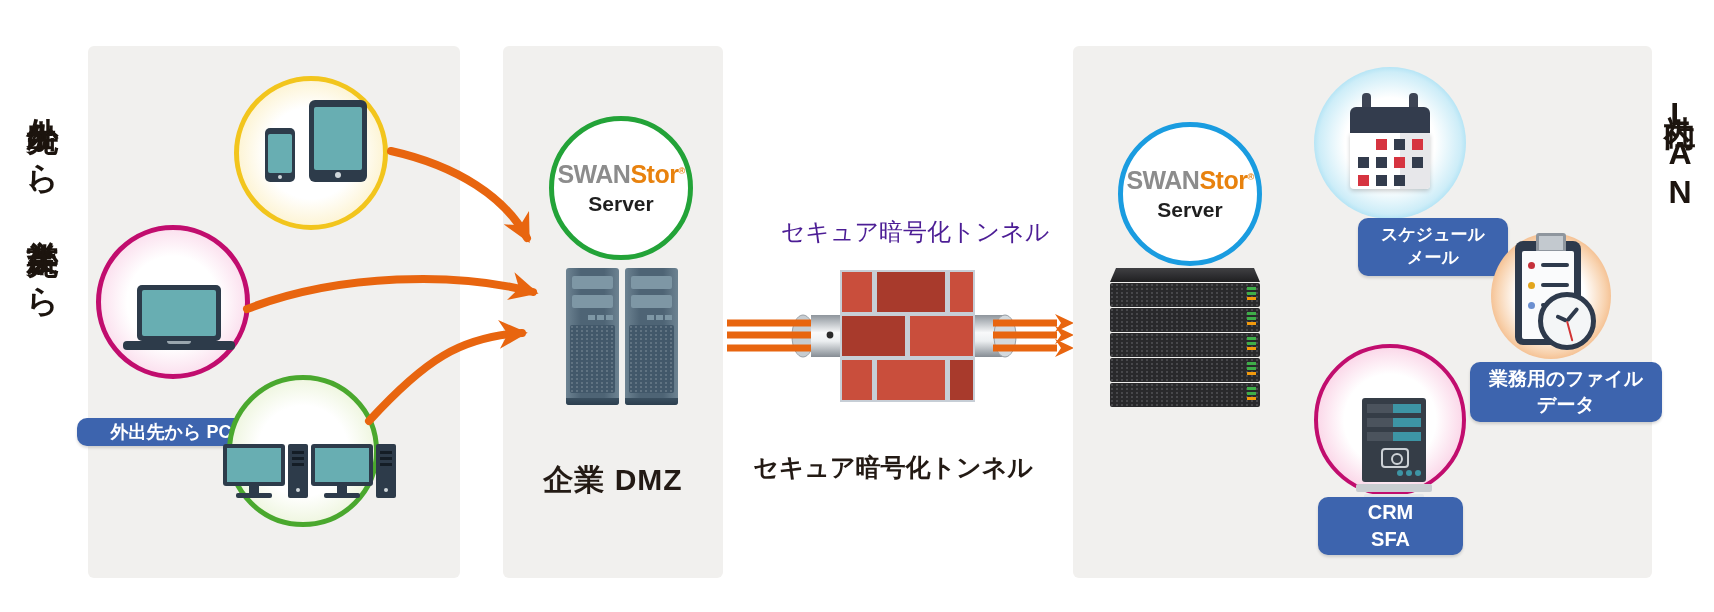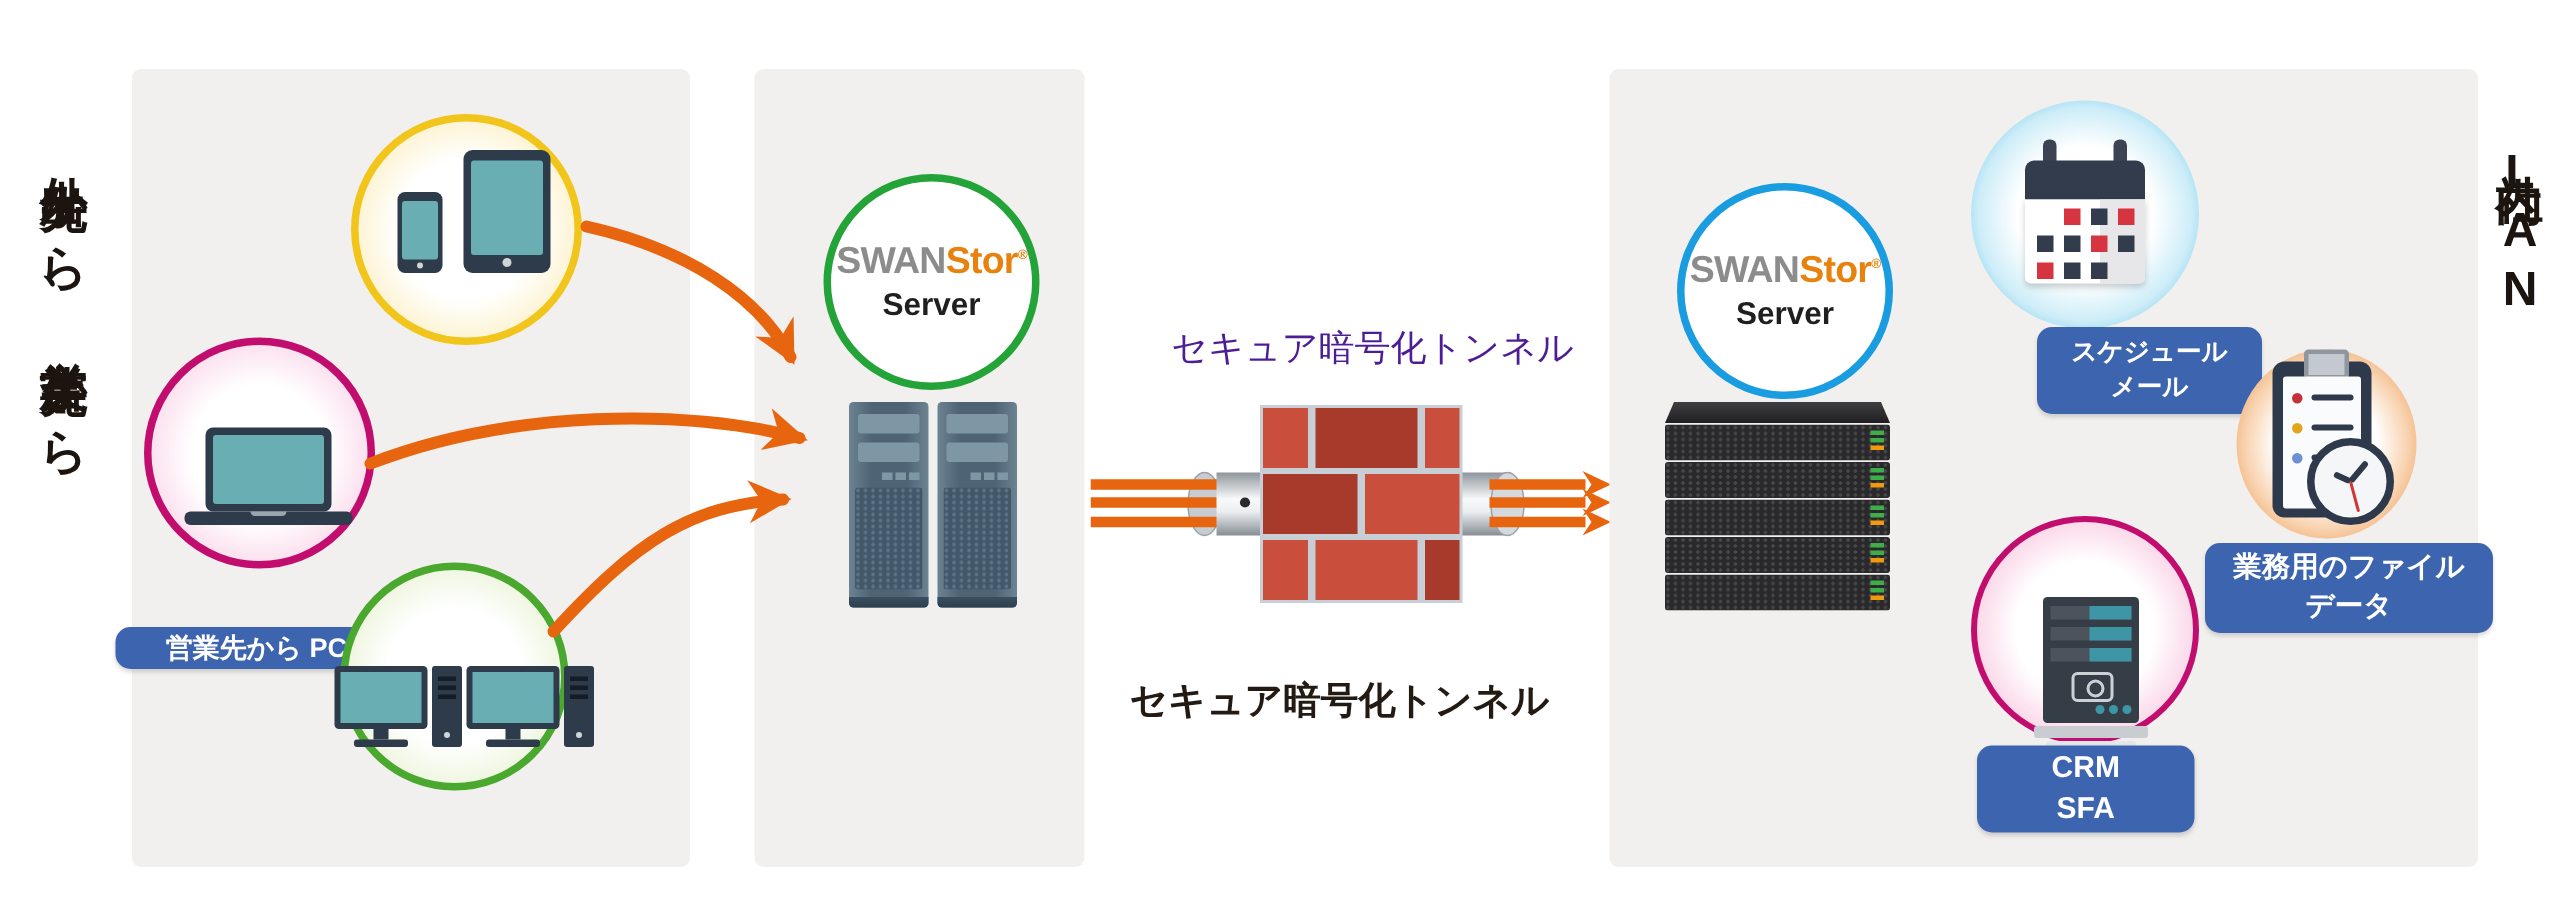--- a/index.html
+++ b/index.html
@@ -170,21 +170,21 @@
 
     <div class="ring magenta" style="left:8px;top:179px;">
       <div class="abs lap-scr">
         <div class="scr"></div>
       </div>
       <div class="abs lap-base">
         <div class="notch"></div>
       </div>
     </div>
     <div class="label lab-pc" style="left:-11px;">
-      <span>営業先から PC</span>
+      <span>外出先から PC</span>
     </div>
 
     <div class="ring green" style="left:139px;top:329px;">
       <div class="pc one">
         <div class="mon">
             <div class="scr"></div>
           </div>
         <div class="neck"></div>
         <div class="foot"></div>
         <div class="tow">
@@ -233,20 +233,21 @@
       <div class="slot s1"></div>
       <div class="slot s2"></div>
       <div class="sq q1"></div>
         <div class="sq q2"></div>
         <div class="sq q3"></div>
       <div class="mesh"></div>
       <div class="foot"></div>
     </div>
   </div>
 
+  <div class="caption-dmz">企業 DMZ</div>
 
   <div class="tunnel-title">セキュア暗号化トンネル</div>
 
   <svg class="tunnelsvg" width="348" height="152" viewBox="0 0 348 152">
     <defs>
       <linearGradient id="pipe" x1="0" y1="0" x2="0" y2="1">
         <stop offset="0" stop-color="#8e959c"></stop>
           <stop offset="0.42" stop-color="#f8f9fa"></stop>
         <stop offset="0.62" stop-color="#eceff1"></stop>
           <stop offset="1" stop-color="#868d94"></stop>

